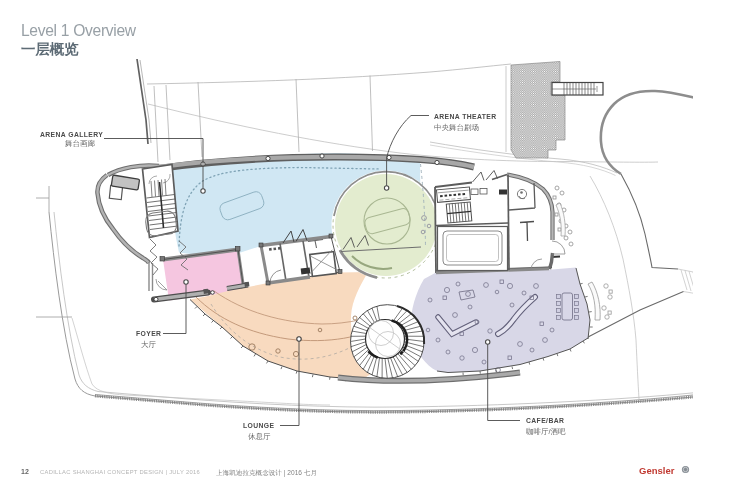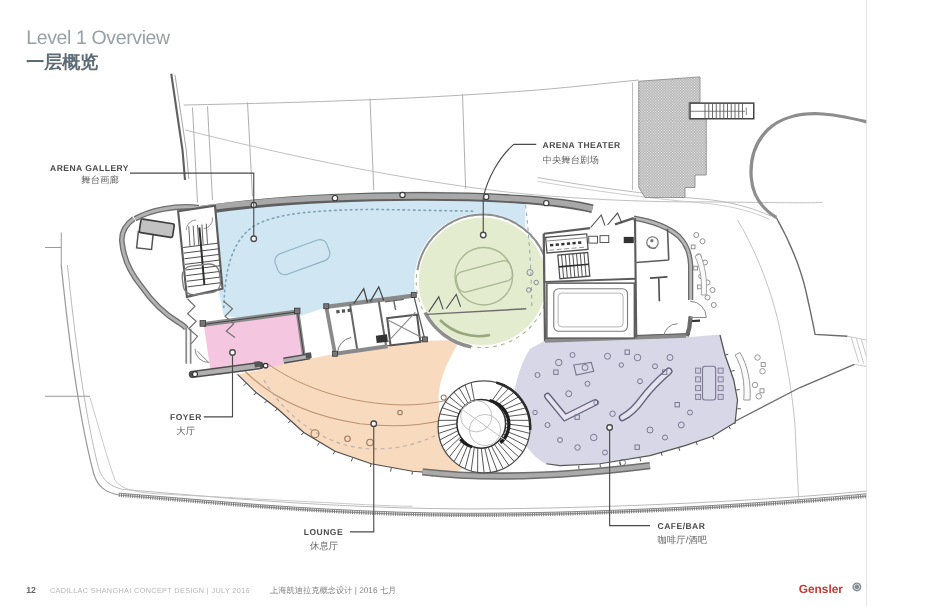--- a/index.html
+++ b/index.html
@@ -1,16 +1,16 @@
 <!DOCTYPE html>
 <html><head>
 <meta charset="utf-8">
 <style>
   html,body{margin:0;padding:0;background:#fff;}
-  .page{position:relative;width:693px;height:485px;overflow:hidden;background:#737373;
+  .page{position:relative;width:693px;height:485px;overflow:hidden;background:#c2410c;
         font-family:"Liberation Sans", sans-serif;}
 </style>
 </head>
 <body>
 <div class="page">
 <svg width="750" height="485" viewBox="0 0 750 485">
 <defs>
   <pattern id="hatch" width="2.2" height="2.2" patternUnits="userSpaceOnUse">
     <rect width="2.2" height="2.2" fill="#fbfbfb"></rect>
     <path d="M-0.55,1.65 L1.65,-0.55 M0.55,2.75 L2.75,0.55 M-0.55,0.55 L1.65,2.75 M0.55,-0.55 L2.75,1.65" stroke="#767676" stroke-width="0.5"></path>

